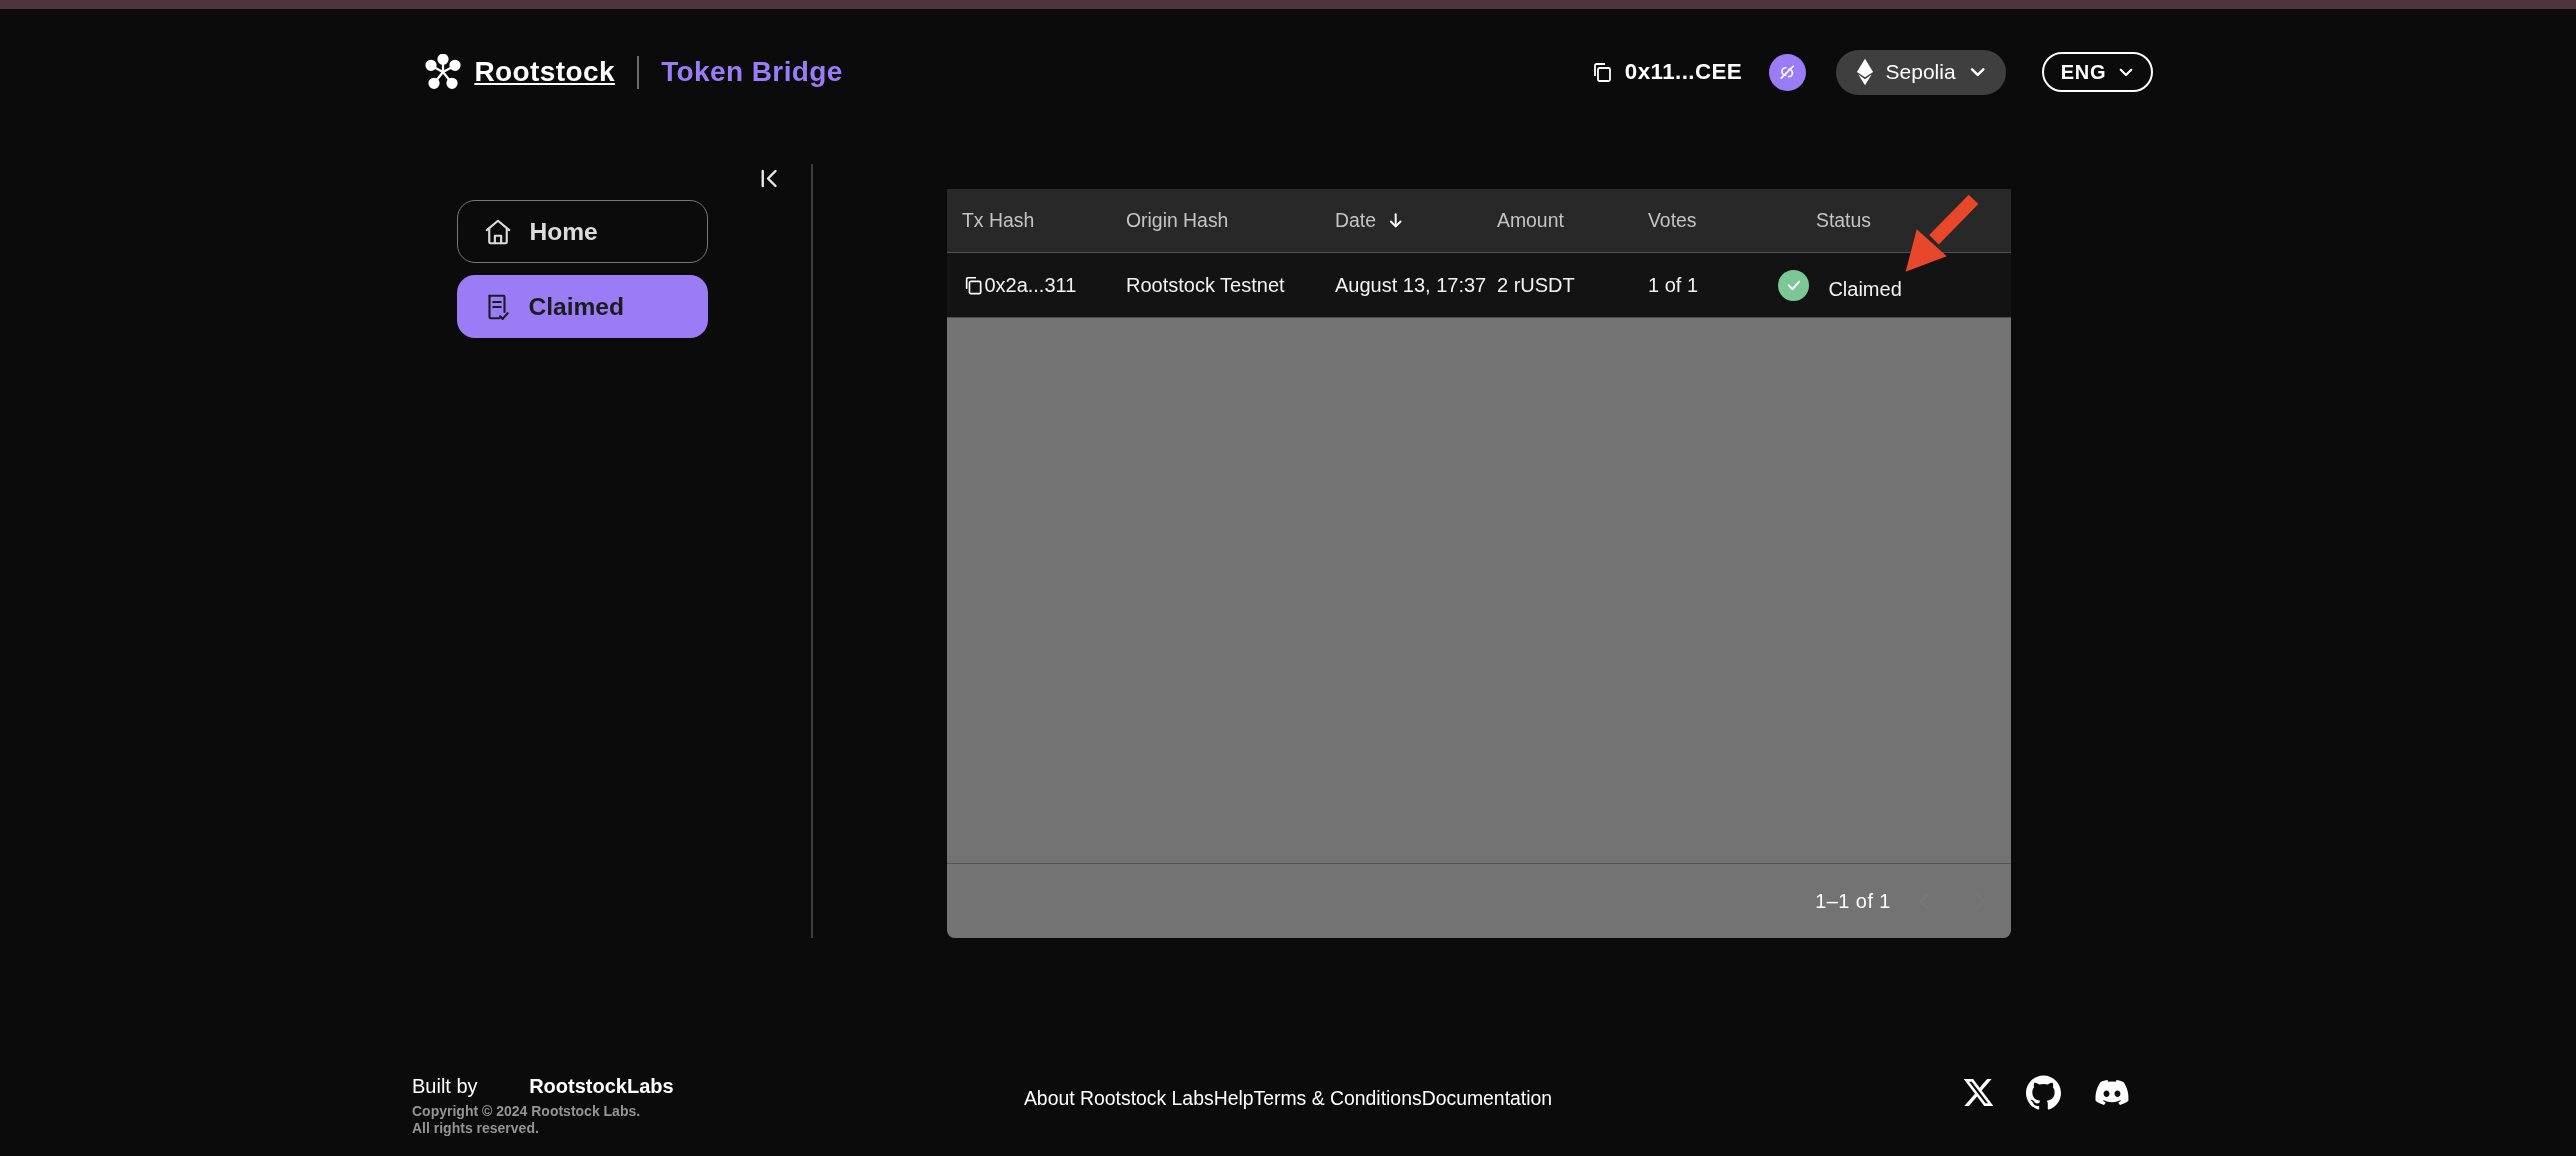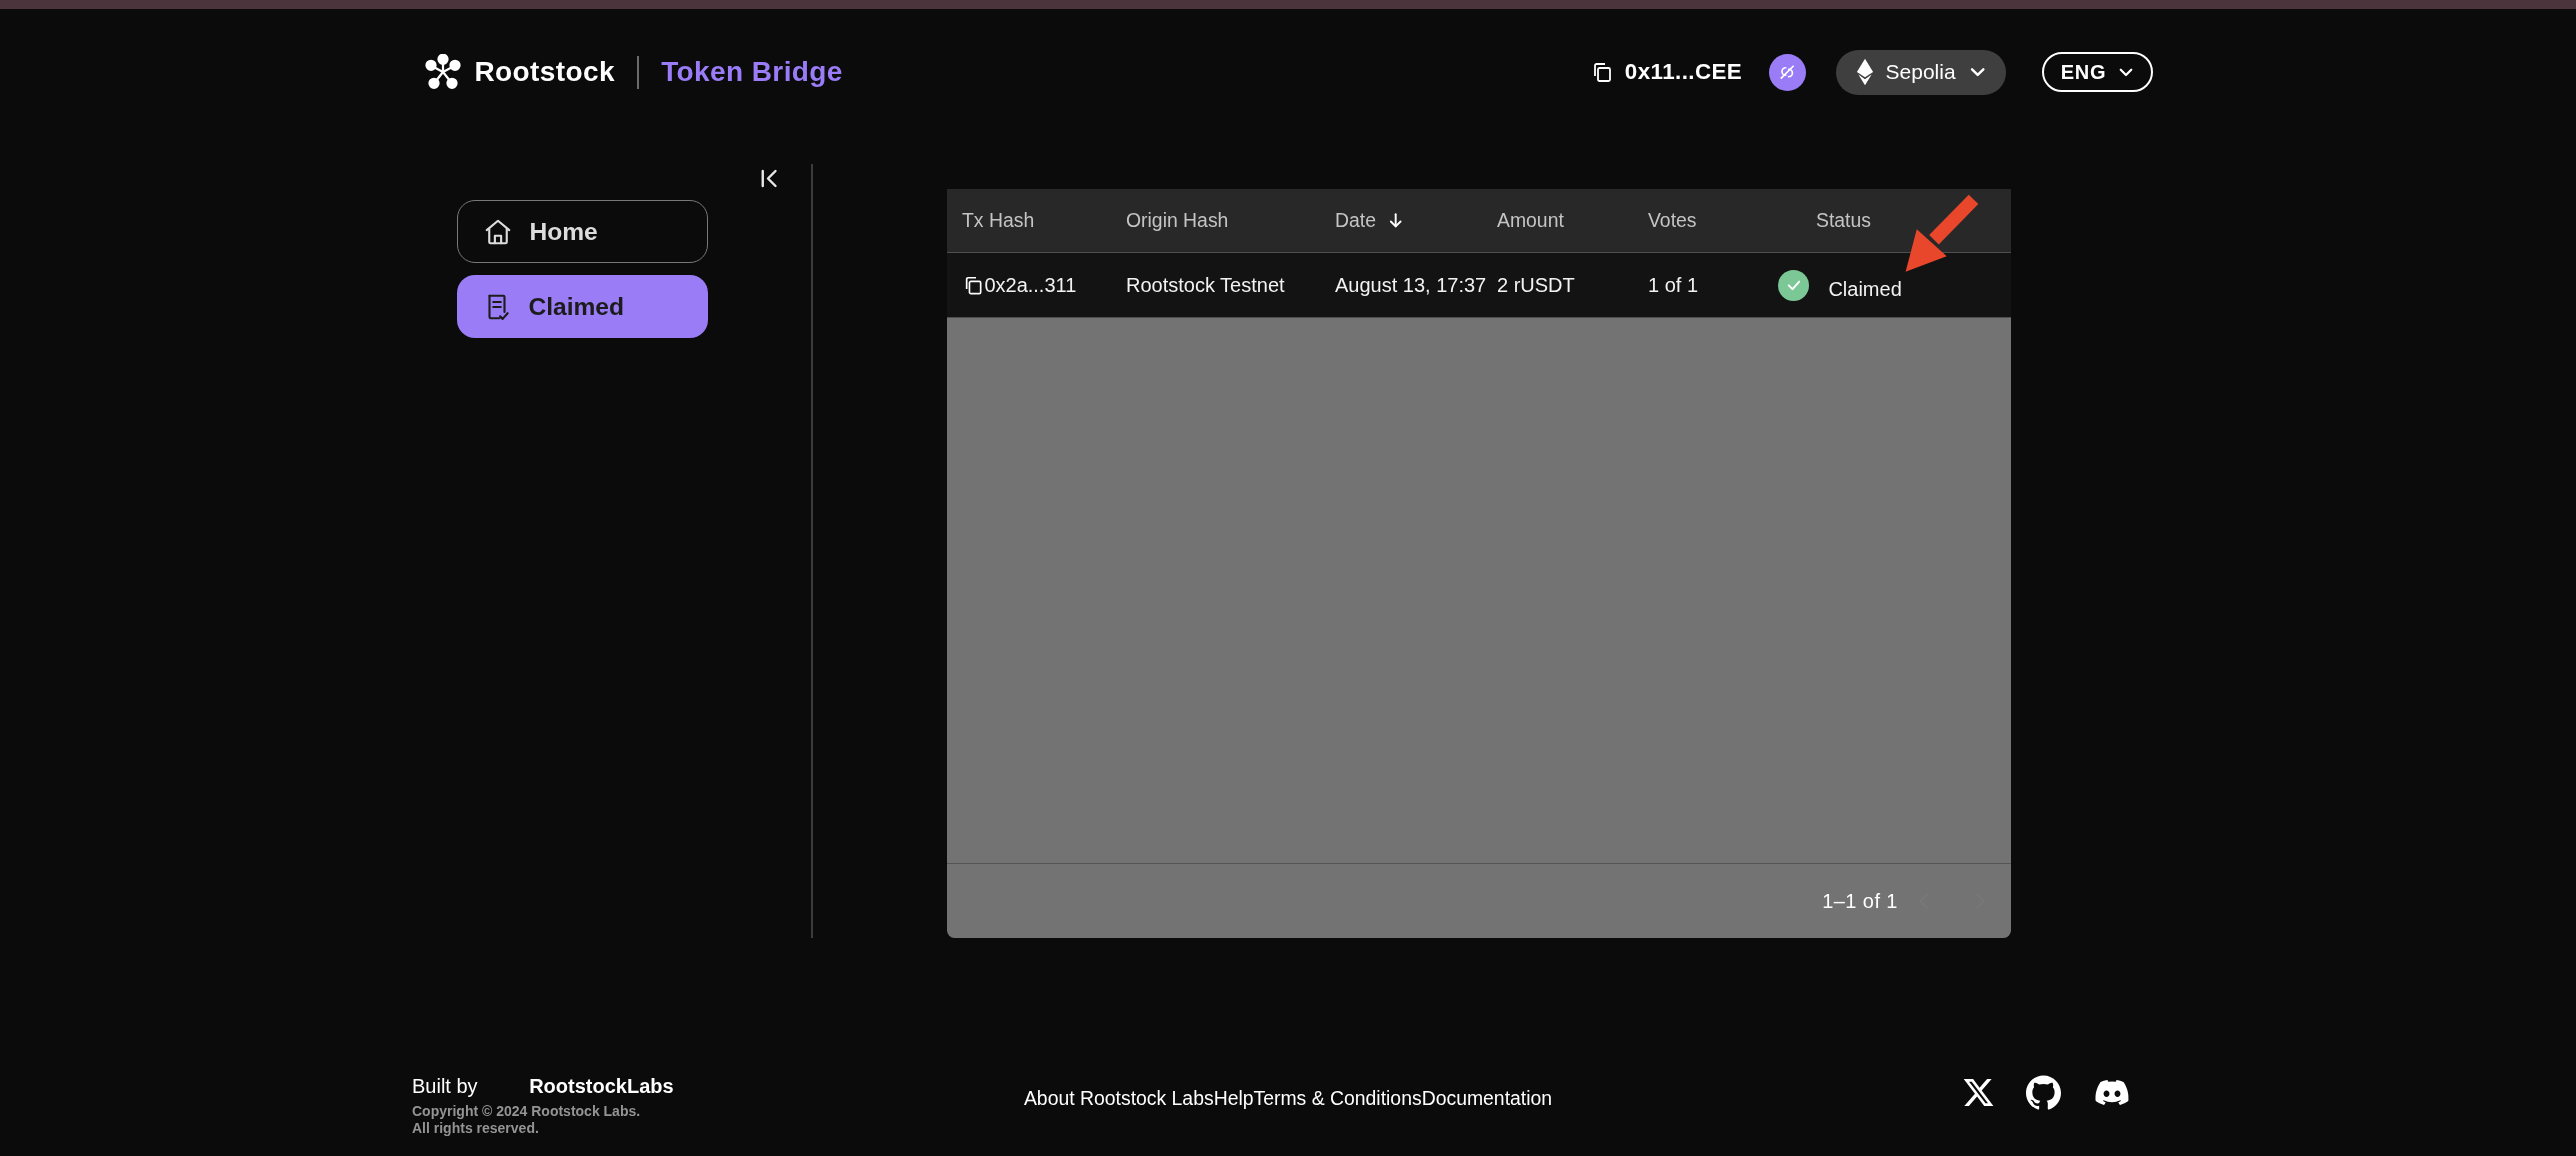--- a/index.html
+++ b/index.html
@@ -8,21 +8,21 @@
     background:#0b0b0b;
     font-family:"Liberation Sans", sans-serif;
     -webkit-font-smoothing:antialiased;
   }
   
   .top-strip{position:absolute;left:0;top:0;width:100%;height:9px;background:var(--top_strip,#4b343b);}
 
   
   .hdr{position:absolute;left:425px;right:423px;top:36px;height:72px;display:flex;align-items:center;justify-content:space-between;}
   .brand{display:flex;align-items:center;gap:13.4px;}
-  .brand-name{color:#fff;font-size:28px;font-weight:700;letter-spacing:0.4px;}
+  .brand-name{color:#fff;font-size:28px;font-weight:700;letter-spacing:0.4px;text-decoration:underline;}
   .brand-sep{width:1.5px;height:33px;background:#6a6a6a;margin:0 9px;}
   .brand-product{color:var(--accent,#9a7cf7);font-size:28px;font-weight:700;letter-spacing:0.4px;}
   .hdr-right{display:flex;align-items:center;}
   .wallet{display:flex;align-items:center;gap:10.4px;cursor:pointer;}
   .wallet-addr{color:#fff;font-size:22.4px;font-weight:700;letter-spacing:0.4px;}
   .disconnect{width:37px;height:37px;border-radius:50%;background:var(--accent,#9a7cf7);display:flex;align-items:center;justify-content:center;margin-left:27px;cursor:pointer;}
   .net-pill{display:flex;align-items:center;gap:12px;background:#3f3f3f;border-radius:22.4px;height:45px;padding:0 19.4px;margin-left:30px;cursor:pointer;}
   .net-label{color:#fff;font-size:21px;font-weight:500;}
   .lang-pill{display:flex;align-items:center;gap:10.4px;border:2.2px solid #fff;border-radius:20px;height:36px;padding:0 16.4px;margin-left:36px;background:transparent;cursor:pointer;}
   .lang-label{color:#fff;font-size:20px;font-weight:600;letter-spacing:0.7px;}
@@ -39,21 +39,21 @@
   .tbl{position:absolute;left:947px;top:189px;width:1064px;height:749px;background:#737373;border-radius:0 0 7.5px 7.5px;}
   .tbl-grid{display:grid;grid-template-columns:164px 209px 162px 151px 130px auto;align-items:center;padding-left:15px;box-sizing:border-box;}
   .tbl-head{height:63px;background:#282828;color:#c4c4c4;font-size:19.4px;}
   .th{display:flex;align-items:center;gap:10.4px;}
   .th-status{padding-left:38px;}
   .tbl-row{height:66px;background:#131313;border-top:1.5px solid #4f4f4f;border-bottom:1.5px solid #4f4f4f;color:#f2f2f2;font-size:20px;}
   .cell-hash{display:flex;align-items:center;}
   .cell-status{display:flex;align-items:flex-end;gap:19.4px;}
   .status-dot{width:31px;height:31px;border-radius:50%;background:var(--success,#7cc796);display:flex;align-items:center;justify-content:center;}
   .tbl-foot{position:absolute;left:0;bottom:0;width:100%;height:75px;border-top:1.5px solid #555;box-sizing:border-box;display:flex;align-items:center;justify-content:flex-end;padding-right:19.4px;}
-  .pag-label{color:#fff;font-size:20px;margin-right:15px;letter-spacing:0.4px;}
+  .pag-label{color:#fff;font-size:20px;margin-right:22px;letter-spacing:0.4px;}
   .pag-btn{width:22.4px;height:22.4px;cursor:pointer;display:flex;align-items:center;justify-content:center;}
   .pag-btn + .pag-btn{margin-left:34px;}
 
   
   .arrow-overlay{position:absolute;left:1863px;top:177px;pointer-events:none;}
 
   
   .foot-left{position:absolute;left:412px;top:1075px;}
   .foot-built{color:#fff;font-size:20px;}
   .foot-built b{font-weight:700;margin-left:46px;}

